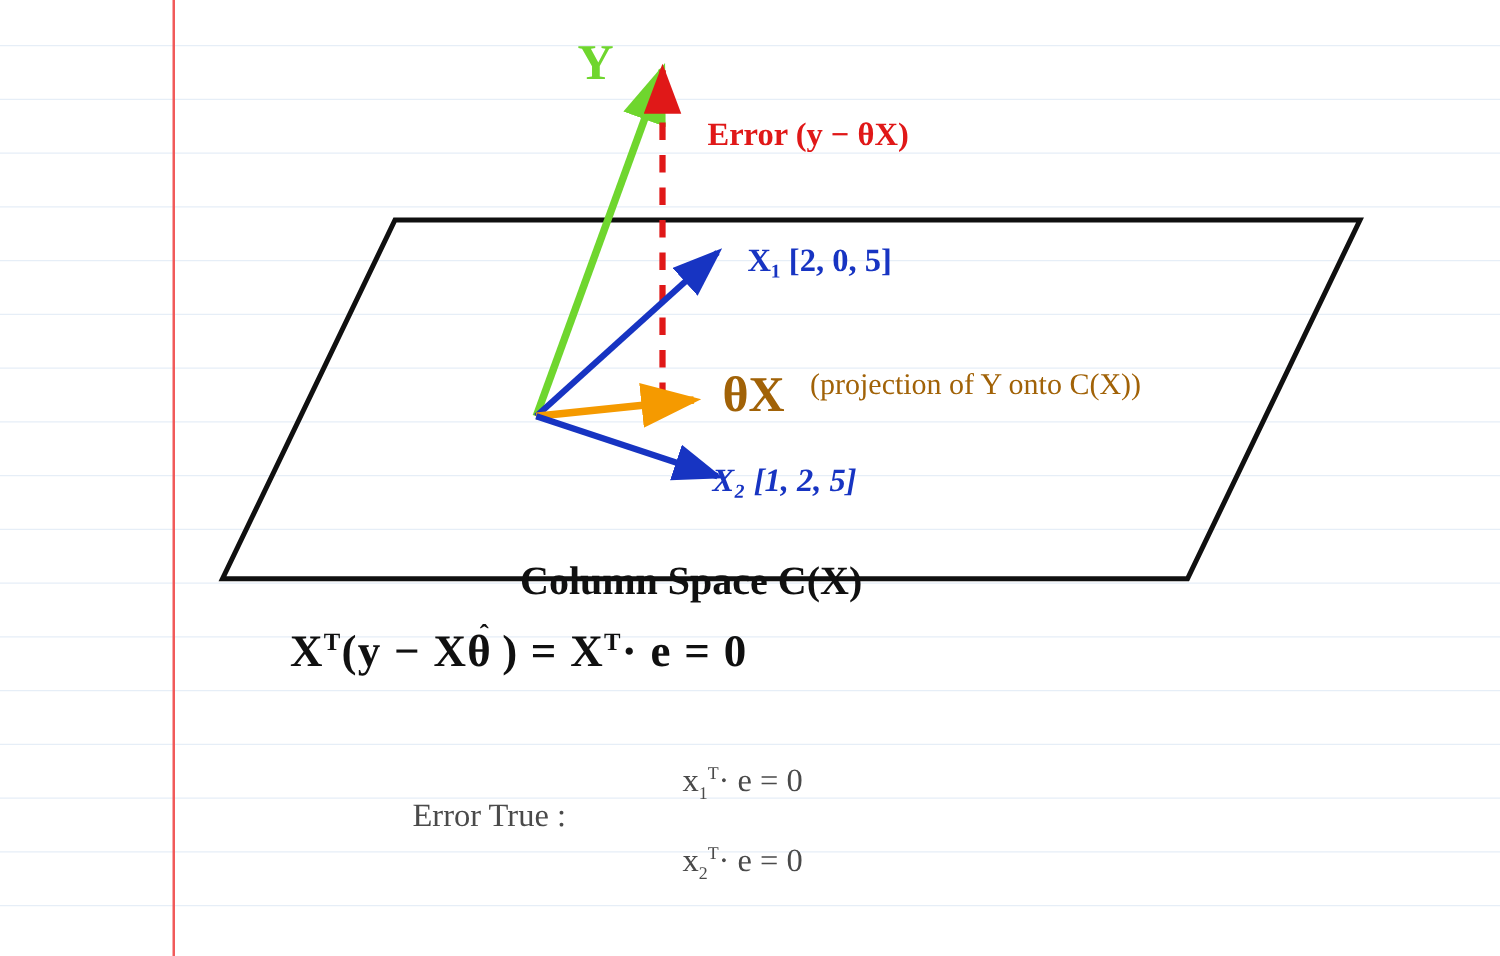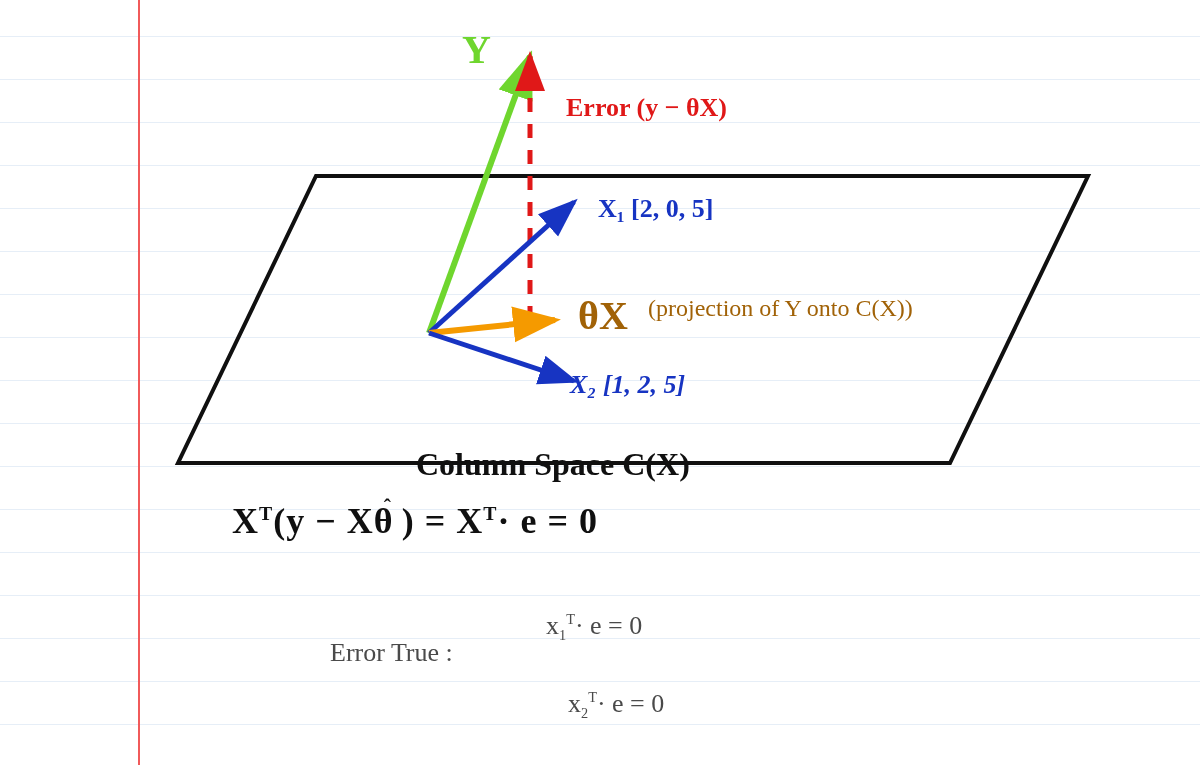--- a/index.html
+++ b/index.html
@@ -134,17 +134,17 @@
   <div class="label black eq" style="left:232px; top:503px;">
     X<span class="sup">T</span>(y − X<span style="position:relative;">θ<span class="hat">ˆ</span></span>)&nbsp;=&nbsp;X<span class="sup">T</span>· e&nbsp;=&nbsp;0
   </div>
 
   <div class="label gray note" style="left:330px; top:640px;">Error True :</div>
 
   <div class="label gray note" style="left:546px; top:612px;">
     x<span class="sub">1</span><span class="sup">T</span>· e = 0
   </div>
 
-  <div class="label gray note" style="left:568px; top:676px;margin-top:14px;">
+  <div class="label gray note" style="left:546px; top:676px;">
     x<span class="sub">2</span><span class="sup">T</span>· e = 0
   </div>
 
 </div>
 
 </body></html>

